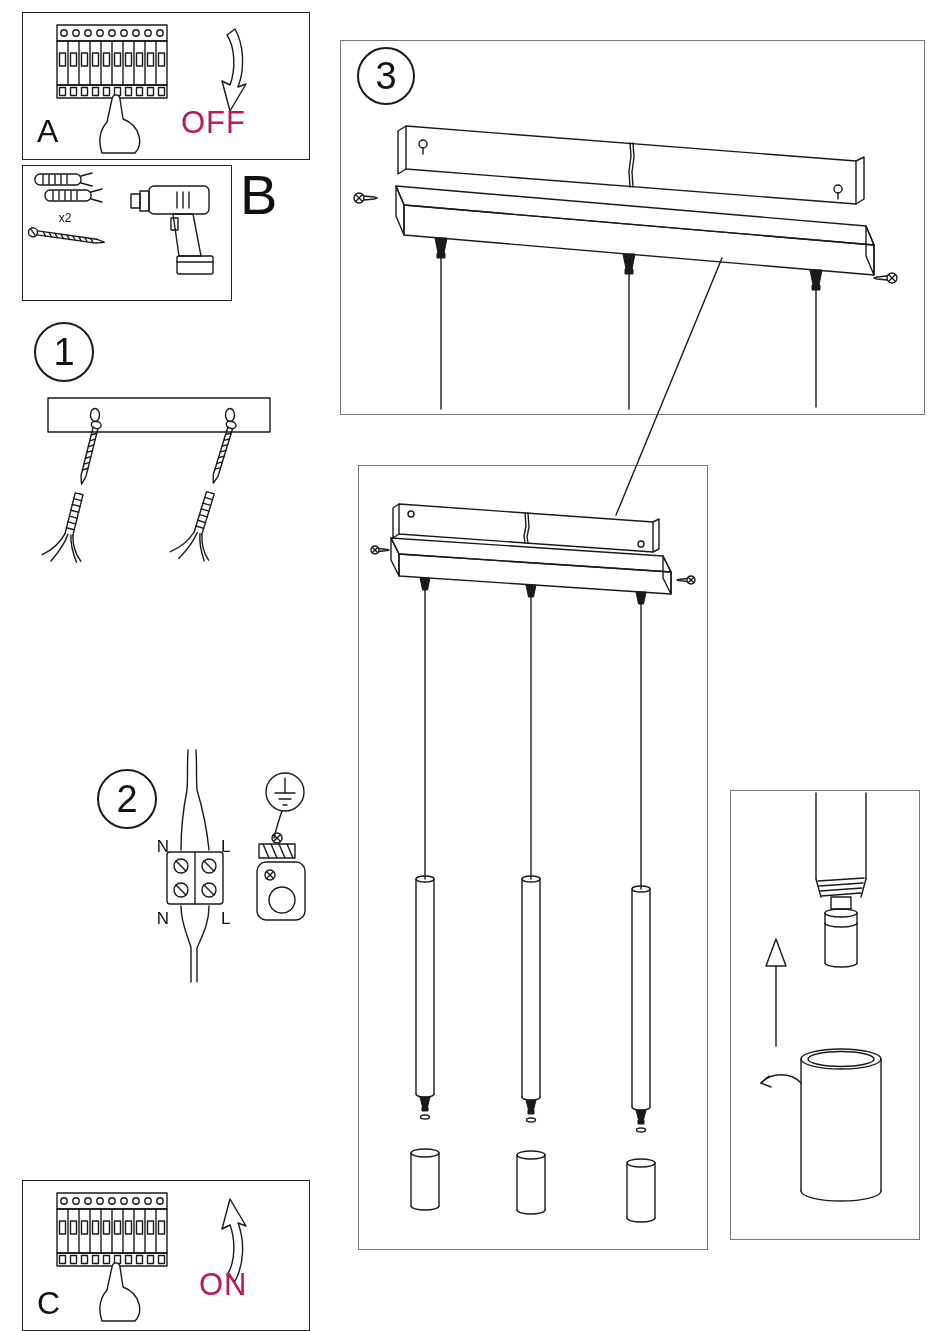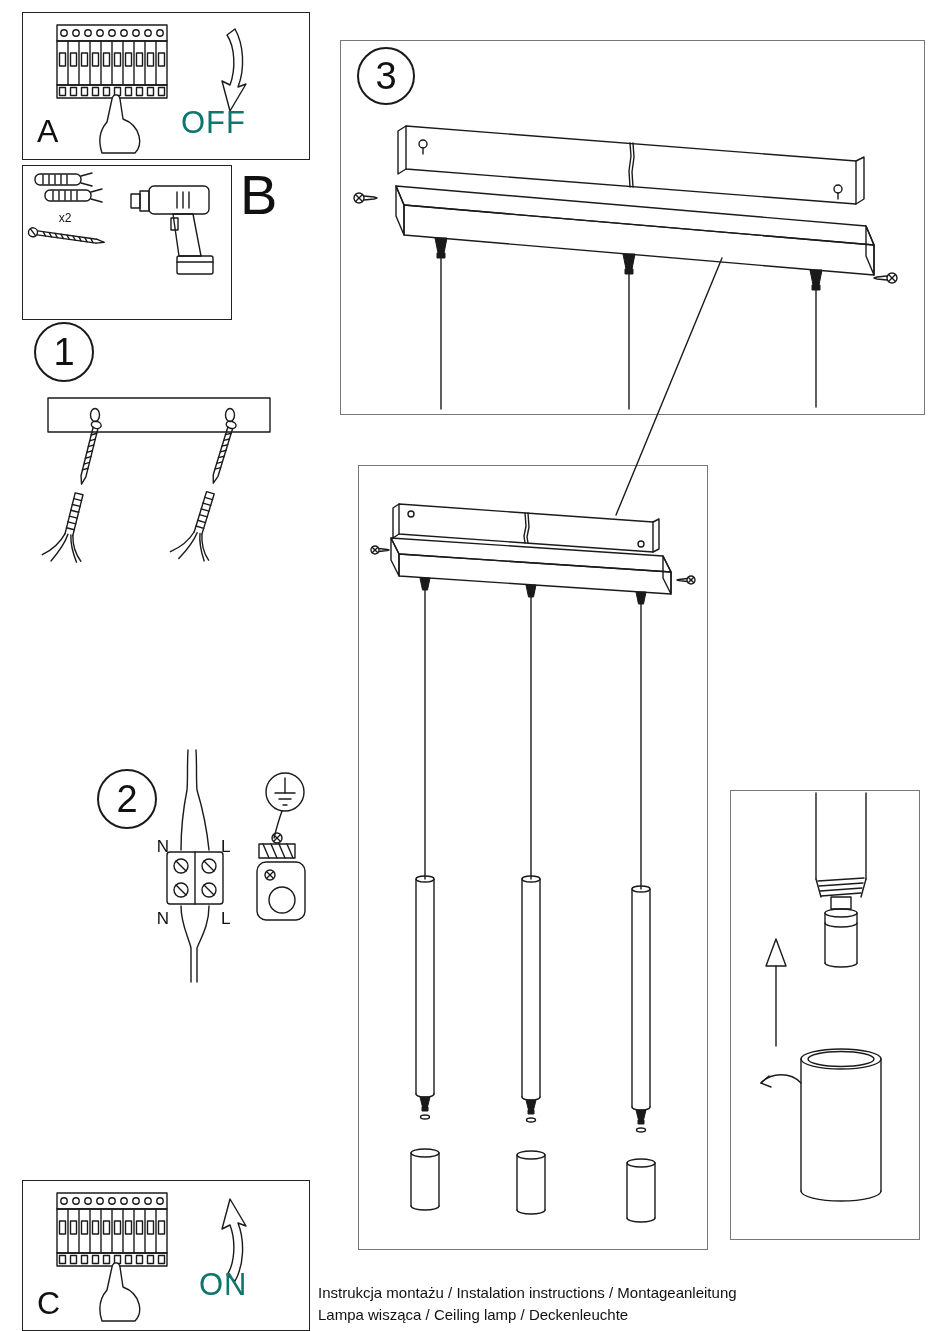--- a/index.html
+++ b/index.html
@@ -6,21 +6,21 @@
   .page{position:relative;width:940px;height:1331px;background:#fff;overflow:hidden;
         font-family:"Liberation Sans",sans-serif;color:#111;}
   .abs{position:absolute;}
   .box{position:absolute;border:1.6px solid #222;box-sizing:border-box;background:#fff;}
   .box.thin{border:1px solid #777;}
   .circle-num{position:absolute;border:2px solid #1a1a1a;border-radius:50%;
       display:flex;align-items:center;justify-content:center;
       font-size:38px;color:#111;background:#fff;}
   .letter{position:absolute;font-size:32px;color:#111;}
   .letter.big{font-size:56px;}
-  .action{position:absolute;font-size:31px;letter-spacing:1px;color:#0f766e;}
+  .action{position:absolute;font-size:31px;letter-spacing:1px;color:#be185d;}
   .footer{position:absolute;font-size:15px;line-height:22px;color:#111;}
   .ink{fill:none;stroke:#1a1a1a;stroke-width:1.4;stroke-linecap:round;stroke-linejoin:round;}
   .fillb{fill:#1a1a1a;stroke:#1a1a1a;stroke-width:1;stroke-linejoin:round;}
   .fillw{fill:#fff;stroke:#1a1a1a;stroke-width:1.4;stroke-linejoin:round;}
   svg text{font-family:"Liberation Sans",sans-serif;fill:#111;stroke:none;}
 </style>
 </head>
 <body>
 
 <div class="page">
@@ -98,21 +98,21 @@
 
   <section class="box" style="left:22px;top:12px;width:288px;height:148px">
     <svg class="abs" style="left:0;top:0" width="286" height="145" viewBox="0 0 286 145">
       <use href="#g-breaker-hand" x="24" y="10"></use>
       <path class="fillw" d="M212,16 C221,32 222,56 215,74 L223,71 L207,98 L199,68 L207,72 C213,56 212,34 204,22 Z"></path>
     </svg>
     <span class="letter" style="left:14px;top:100px">A</span>
     <span class="action" style="left:158px;top:92px">OFF</span>
   </section>
 
-  <section class="box" style="left:22px;top:165px;width:210px;height:155px">
+  <section class="box" style="left:22px;top:165px;width:210px;height:136px">
     <svg class="abs" style="left:0;top:0" width="208" height="125" viewBox="0 0 208 125">
       <g transform="translate(12,8)">
         <rect class="ink" x="0" y="0" width="46" height="11" rx="5"></rect>
         <line class="ink" x1="8" y1="1" x2="8" y2="10"></line>
           <line class="ink" x1="14" y1="1" x2="14" y2="10"></line>
         <line class="ink" x1="20" y1="1" x2="20" y2="10"></line>
           <line class="ink" x1="26" y1="1" x2="26" y2="10"></line>
         <line class="ink" x1="32" y1="1" x2="32" y2="10"></line>
         <path class="ink" d="M46,2 L57,-1 M46,9 L57,12"></path>
       </g>
@@ -392,18 +392,14 @@
       <path class="fillw" d="M212,100 C221,84 222,60 215,42 L223,45 L207,18 L199,48 L207,44 C213,60 212,82 204,94 Z"></path>
     </svg>
     <span class="letter" style="left:14px;top:104px">C</span>
     <span class="action" style="left:176px;top:86px">ON</span>
   </section>
 
   <svg class="abs" style="left:0;top:0;pointer-events:none" width="940" height="1331" viewBox="0 0 940 1331">
     <line class="ink" x1="722" y1="258" x2="616" y2="515"></line>
   </svg>
 
-  <div class="footer" style="left:318px;top:1282px">
-    <div>Instrukcja montażu / Instalation instructions / Montageanleitung</div>
-    <div>Lampa wisząca / Ceiling lamp / Deckenleuchte</div>
-  </div>
 
 </div>
 
 </body></html>

